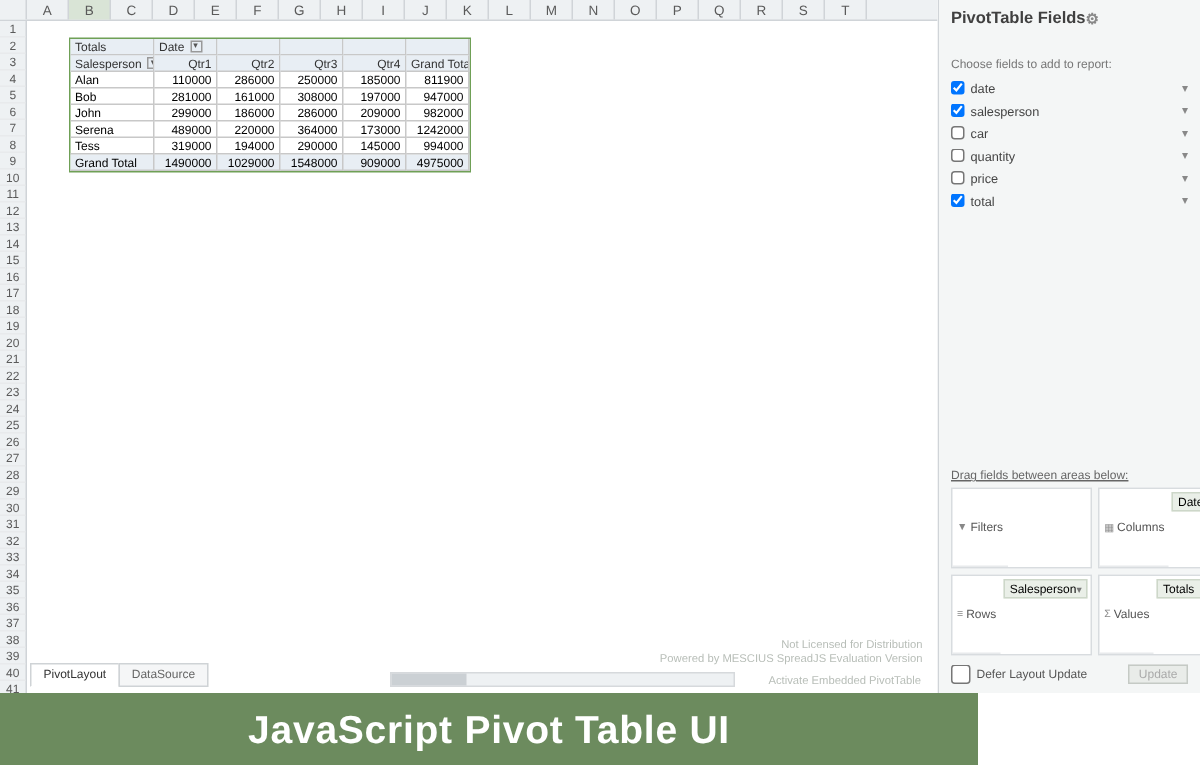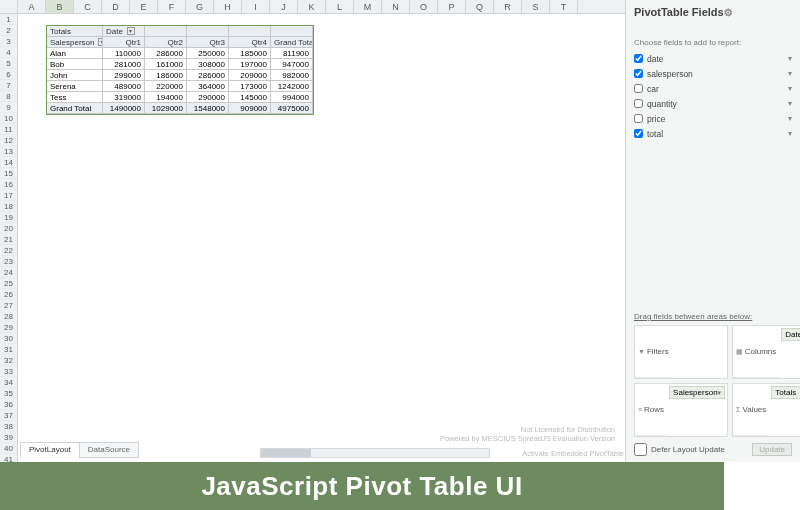--- a/index.html
+++ b/index.html
@@ -44,23 +44,23 @@
   .defer-row { display: flex; align-items: center; gap: 4px; margin-top: 6px; font-size: 8px; color: #555; }
   .defer-row button { font-size: 8px; padding: 1px 6px; background: #e9ece9; border: 1px solid #c5cac5; color: #aaa; margin-left: auto; }
 
   .sheet-tabs { position: absolute; left: 20px; bottom: 52px; height: 16px; display: flex; align-items: center; font-size: 8px; }
   .sheet-tab { padding: 2px 8px; border: 1px solid #cfd3d6; background: #f5f6f7; color: #666; margin-right: -1px; line-height: 10px; }
   .sheet-tab.active { background: #fff; border-bottom-color: #fff; color: #333; }
   .hscroll { position: absolute; left: 260px; bottom: 52px; width: 230px; height: 10px; background: #eef1f3; border: 1px solid #d6d9dc; }
   .hscroll-thumb { width: 50px; height: 100%; background: #cbd0d4; }
 
   .watermark { position: absolute; right: 185px; bottom: 66px; font-size: 7.5px; color: #b8beb8; text-align: right; line-height: 1.3; }
-  .watermark2 { position: absolute; right: 176px; bottom: 52px; font-size: 7.5px; color: #b8beb8; text-align: right; }
-
-  .banner { position: absolute; left: 0; bottom: 0; width: 724px; height: 48px; background: #6c8b5e; display: flex; align-items: center; justify-content: center; }
+  .watermark2 { position: absolute; right: 186px; bottom: 52px; font-size: 7.5px; color: #b8beb8; text-align: right; }
+
+  .banner { position: absolute; left: 0; bottom: 0; width: 652px; height: 48px; background: #6c8b5e; display: flex; align-items: center; justify-content: center; }
   .banner-text { color: #fff; font-size: 26px; font-weight: 600; letter-spacing: 0.5px; }
 </style>
 </head>
 <body>
 
 <div class="workbook">
   <div class="grid-area">
     <div class="col-headers">
       <div class="corner"></div>
     <div class="ch">A</div>

